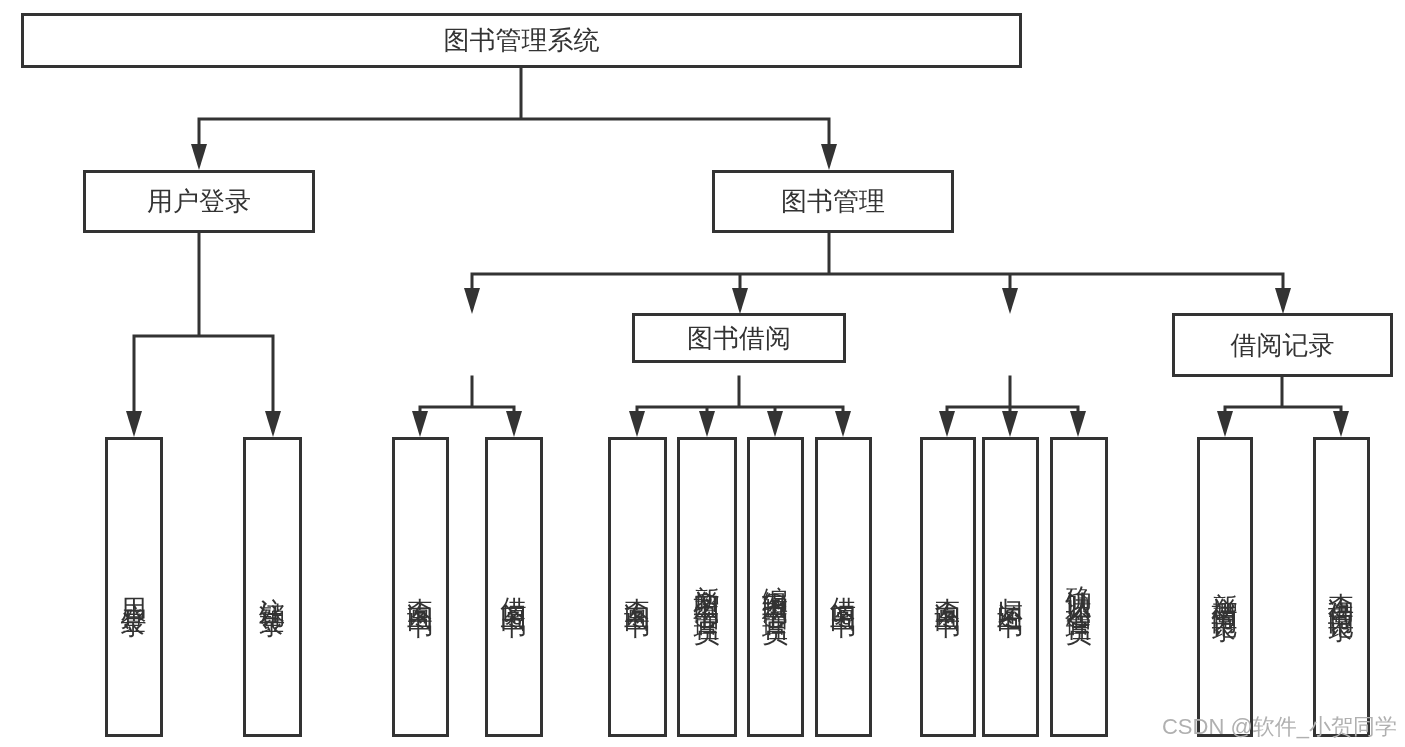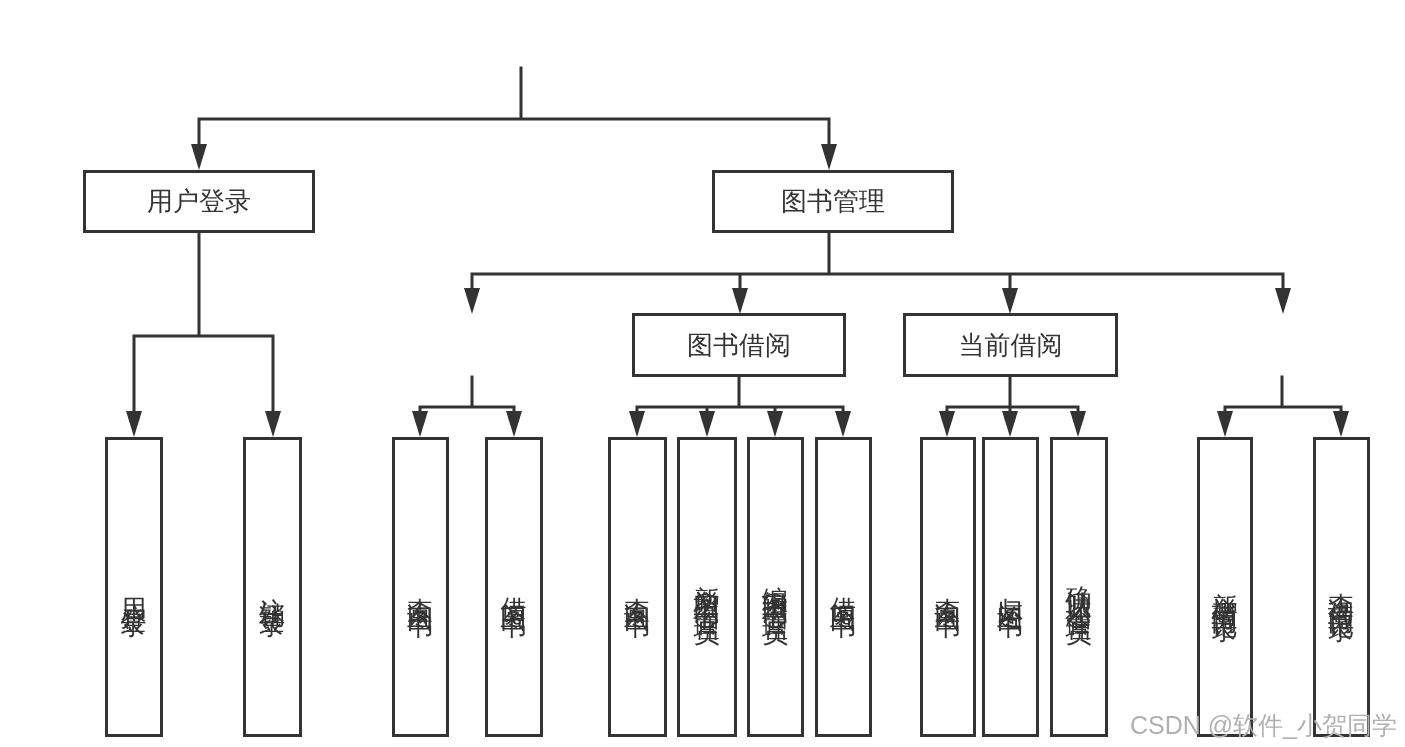--- a/index.html
+++ b/index.html
@@ -33,21 +33,21 @@
   .vnode span{
     writing-mode:vertical-rl;
     text-orientation:mixed;
     font-size:26px;color:#333333;
     letter-spacing:5px;
     line-height:1;
   }
   #watermark{
     position:absolute;
     right:8px;bottom:5px;
-    font-size:25px;
+    font-size:22px;
     color:#b0b0b0;
     z-index:5;
     white-space:nowrap;
   }
 </style>
 </head>
 <body>
 
 <div id="canvas">
 
@@ -77,26 +77,27 @@
       <polygon points="767,411 783,411 775,437"></polygon>
       <polygon points="835,411 851,411 843,437"></polygon>
       <polygon points="939,411 955,411 947,437"></polygon>
       <polygon points="1002,411 1018,411 1010,437"></polygon>
       <polygon points="1070,411 1086,411 1078,437"></polygon>
       <polygon points="1217,411 1233,411 1225,437"></polygon>
       <polygon points="1333,411 1349,411 1341,437"></polygon>
     </g>
   </svg>
 
+  <div class="hnode" style="left:21px;top:13px;width:1001px;height:55px;">图书管理系统</div>
 
   <div class="hnode" style="left:83px;top:170px;width:232px;height:63px;">用户登录</div>
   <div class="hnode" style="left:712px;top:170px;width:242px;height:63px;">图书管理</div>
 
-  <div class="hnode" style="left:632px;top:313px;width:214px;height:64px;">图书借阅</div>
-  <div class="hnode" style="left:903px;top:313px;width:215px;height:64px;">当前借阅</div>
+  <div class="hnode" style="left:632px;top:313px;width:214px;height:50px;">图书借阅</div>
+  <div class="hnode" style="left:1172px;top:313px;width:221px;height:64px;">借阅记录</div>
 
   <div class="vnode" style="left:105px;width:58px;">
     <span>用户登录</span>
   </div>
   <div class="vnode" style="left:243px;width:59px;">
     <span>注销登录</span>
   </div>
 
   <div class="vnode" style="left:392px;width:57px;">
     <span>查询图书</span>

